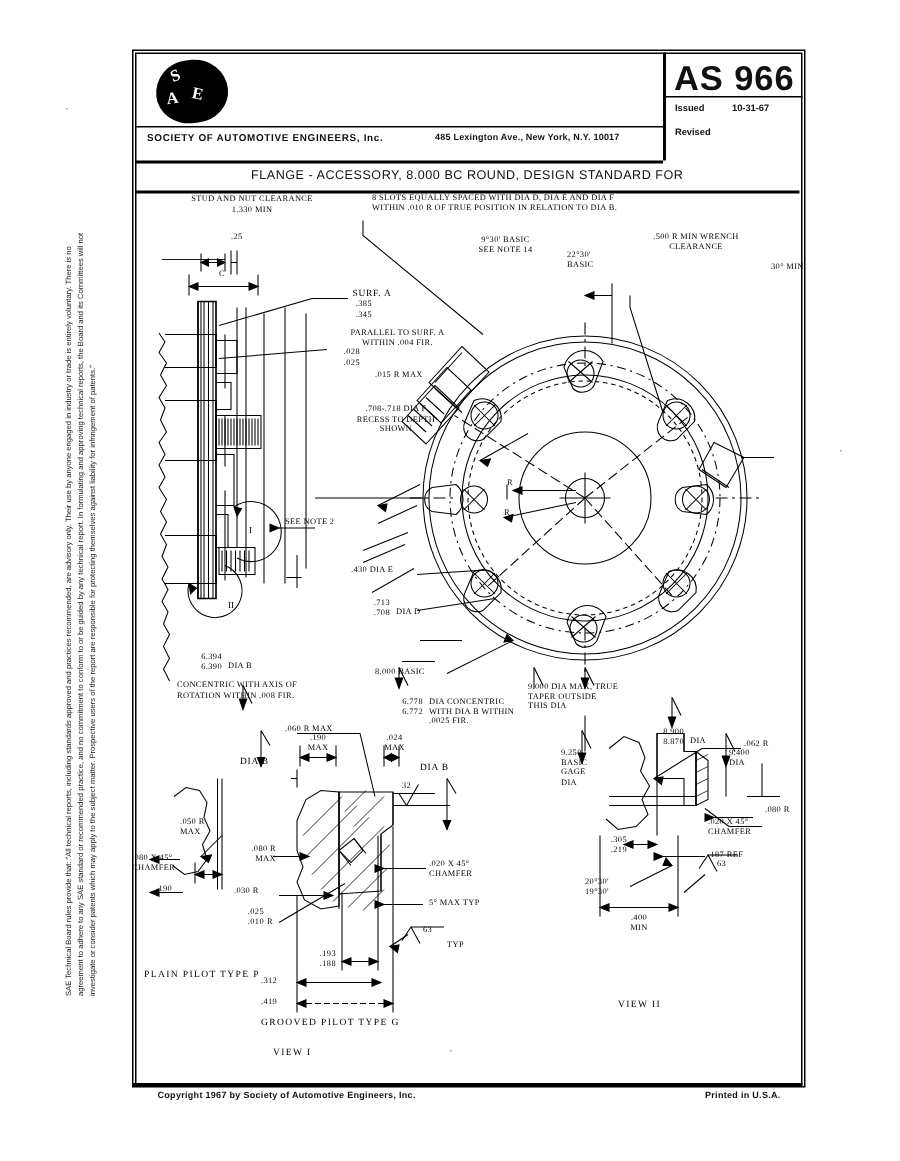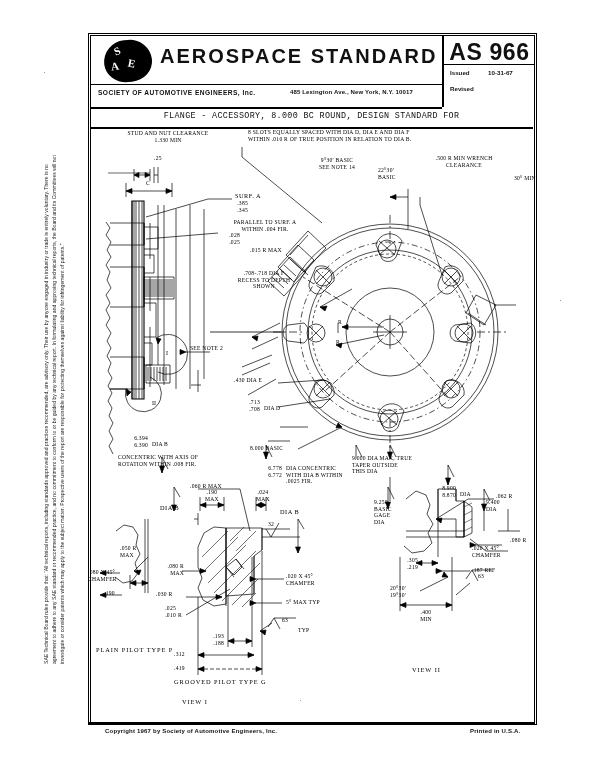--- a/index.html
+++ b/index.html
@@ -49,21 +49,21 @@
   }
   .hdr-right-rule{position:absolute;left:0;top:29px;width:91px;height:1px;background:#000;}
   .issued{position:absolute;left:6px;top:34px;font-family:"Liberation Sans",sans-serif;font-size:6.2px;font-weight:bold;}
   .issued-date{position:absolute;left:44px;top:34px;font-family:"Liberation Sans",sans-serif;font-size:6.2px;font-weight:bold;}
   .revised{position:absolute;left:6px;top:50px;font-family:"Liberation Sans",sans-serif;font-size:6.2px;font-weight:bold;}
 
   
   .titleband{position:absolute;left:90px;top:107px;width:443px;height:20px;border-bottom:2px solid #000;}
   .titleband .t{
     position:absolute;left:0;top:4px;width:443px;text-align:center;
-    font-family:Liberation Mono, monospace;font-size:8.4px;letter-spacing:.35px;
+    font-family:Liberation Sans, sans-serif;font-size:8.4px;letter-spacing:.35px;
   }
 
   
   .disclaimer{
     position:absolute;left:-206px;top:392px;width:520px;
     transform:rotate(-90deg);transform-origin:center center;
     font-family:"Liberation Sans",sans-serif;font-size:5.1px;line-height:8.0px;
     color:#1a1a1a;text-align:left;
   }
 
@@ -126,21 +126,20 @@
   <div class="frame-inner"></div>
 
   <div class="hdr">
     <div class="hdr-left">
       <div class="sae-logo">
         <div class="tri"></div>
         <div class="s">S</div>
         <div class="a">A</div>
         <div class="e">E</div>
       </div>
-      <div class="hdr-title">AEROSPACE STANDARD</div>
       <div class="hdr-soc-rule"></div>
       <div class="hdr-soc">SOCIETY OF AUTOMOTIVE ENGINEERS, Inc.</div>
       <div class="hdr-addr">485 Lexington Ave., New York, N.Y. 10017</div>
     </div>
     <div class="hdr-right">
       <div class="doc-no">AS 966</div>
       <div class="hdr-right-rule"></div>
       <div class="issued">Issued</div>
       <div class="issued-date">10-31-67</div>
       <div class="revised">Revised</div>

